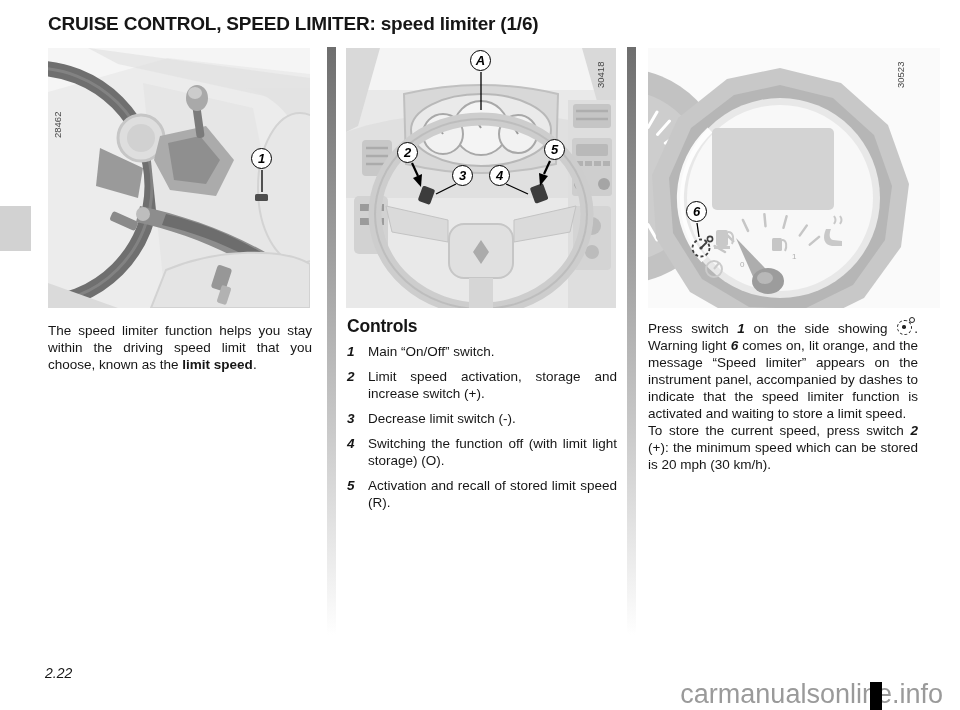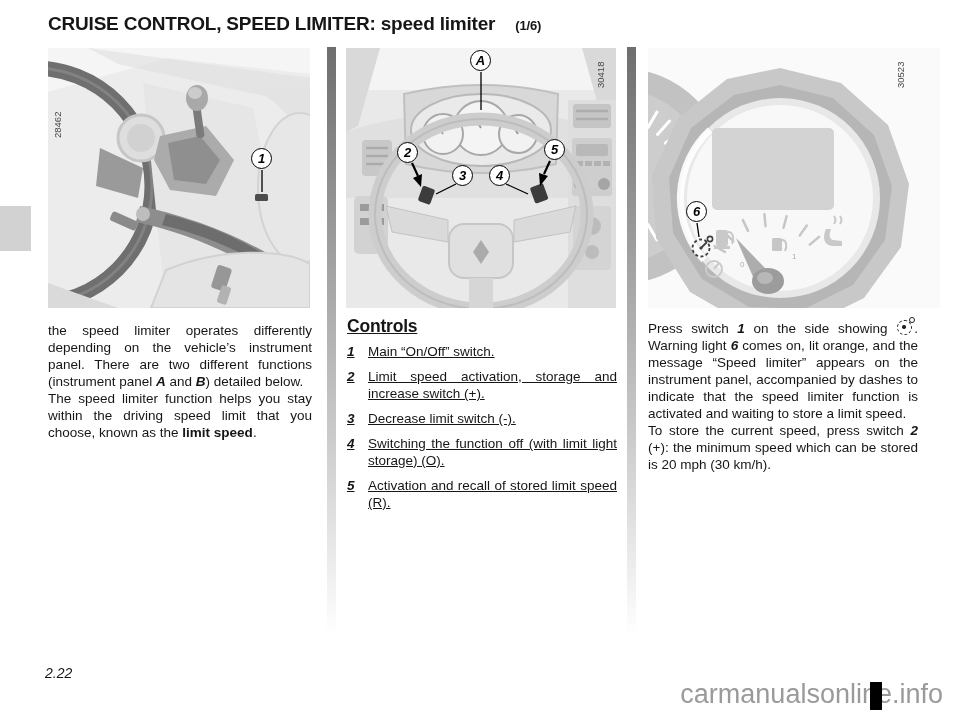--- a/index.html
+++ b/index.html
@@ -6,41 +6,41 @@
   body{
     width:960px;height:710px;position:relative;overflow:hidden;
     background:#ffffff;color:#161616;
     font-family:"Liberation Sans", sans-serif;
     -webkit-font-smoothing:antialiased;
   }
   .page-title{
     position:absolute;left:48px;top:13px;
     font-size:19px;font-weight:bold;letter-spacing:-0.2px;white-space:nowrap;
   }
-  .page-title .suffix{font-size:13px;margin-left:15px;}
+  .page-title .suffix{font-size:19px;}
   .edge-tab{position:absolute;left:0;top:206px;width:31px;height:45px;background:#d2d2d2;}
   .divider{
     position:absolute;top:47px;width:9px;height:588px;
     background:linear-gradient(#6e6e6e,#9f9f9f 35%,#c9c9c9 65%,rgba(255,255,255,0));
   }
   #divider-1{left:327px;} #divider-2{left:627px;}
   .figure{position:absolute;top:48px;}
   #figure-1{left:48px;width:262px;height:260px;}
   #figure-2{left:346px;width:270px;height:260px;}
   #figure-3{left:648px;width:292px;height:260px;}
   .figure svg{display:block;}
   .callout{
     position:absolute;box-sizing:border-box;width:21px;height:21px;
     border:1.7px solid #000;border-radius:50%;background:#fff;
     display:flex;align-items:center;justify-content:center;
     font-size:13px;font-weight:bold;font-style:italic;z-index:3;color:#000;
   }
   .col{position:absolute;font-size:13.5px;line-height:17px;text-align:justify;}
   #col-left{left:48px;top:322px;width:264px;}
-  #col-mid{left:347px;top:318px;width:270px;text-decoration:underline;}
+  #col-mid{left:347px;top:318px;width:270px;}
   #col-right{left:648px;top:320px;width:270px;}
   .col h2{font-size:17.5px;font-weight:bold;margin:0 0 8px 0;text-align:left;letter-spacing:-0.2px;}
   #col-left h2{margin-top:19px;}
   #col-right h2{margin-bottom:10px;}
   .col p{margin:0;}
   .list-item{display:flex;margin-bottom:8px;}
   .list-item .num{flex:0 0 13px;margin-right:8px;font-weight:bold;font-style:italic;}
   .list-item .txt{flex:1;text-align:justify;}
   .page-number{position:absolute;left:45px;top:665px;font-size:14px;font-style:italic;}
   .watermark{
@@ -235,21 +235,20 @@
       <path d="M178,181 C174,190 176,197 184,198 L194,198 L194,193 L185,192 C181,191 181,186 183,181 Z" fill="#c9c9c9"></path>
       <path d="M186,176 q3,-4 0,-8 M192,176 q3,-4 0,-8" stroke="#c9c9c9" stroke-width="2" fill="none"></path>
     </g>
     <path d="M49,175 L51,189" stroke="#000" stroke-width="1.3" fill="none"></path>
     <text transform="translate(256,40) rotate(-90)" font-size="9.5" fill="#474747">30523</text>
   </svg>
   <div class="callout" style="left:38px;top:153px">6</div>
 </div>
 
 <div class="col" id="col-left">
-  <p><span>the speed limiter operates differently depending on the vehicle’s instrument panel. There are two different functions (instrument panel </span><span style="font-weight: bold; font-style: italic;">A</span><span> and </span><span style="font-weight: bold; font-style: italic;">B</span><span>) detailed below.</span></p>
   <p><span>The speed limiter function helps you stay within the driving speed limit that you choose, known as the </span><span style="font-weight: bold;">limit speed</span><span>.</span></p>
 </div>
 
 <div class="col" id="col-mid">
   <h2>Controls</h2>
   <div class="list-item">
     <span class="num">1</span>
     <div class="txt"><span>Main “On/Off” switch.</span></div>
   </div>
   <div class="list-item">

